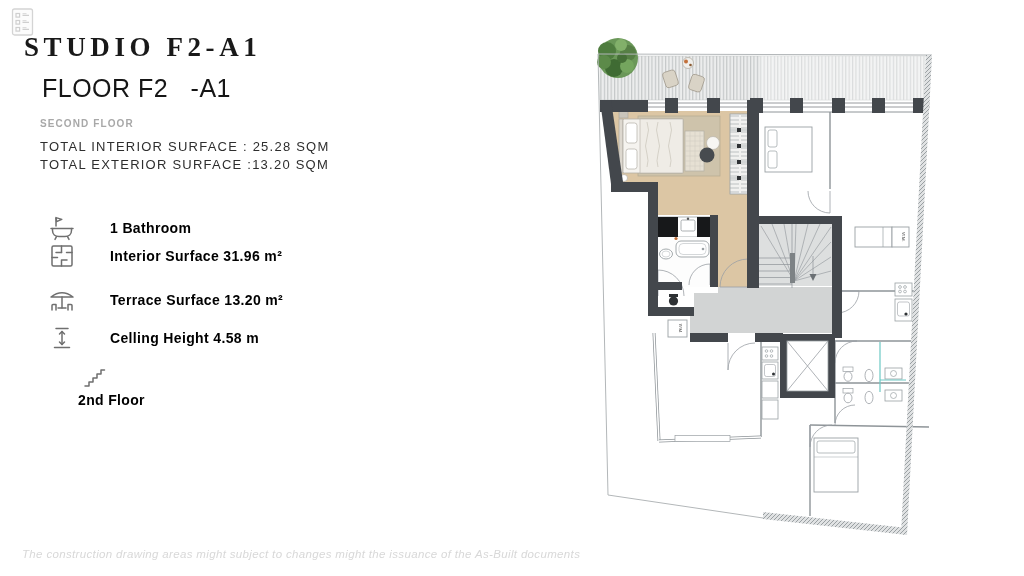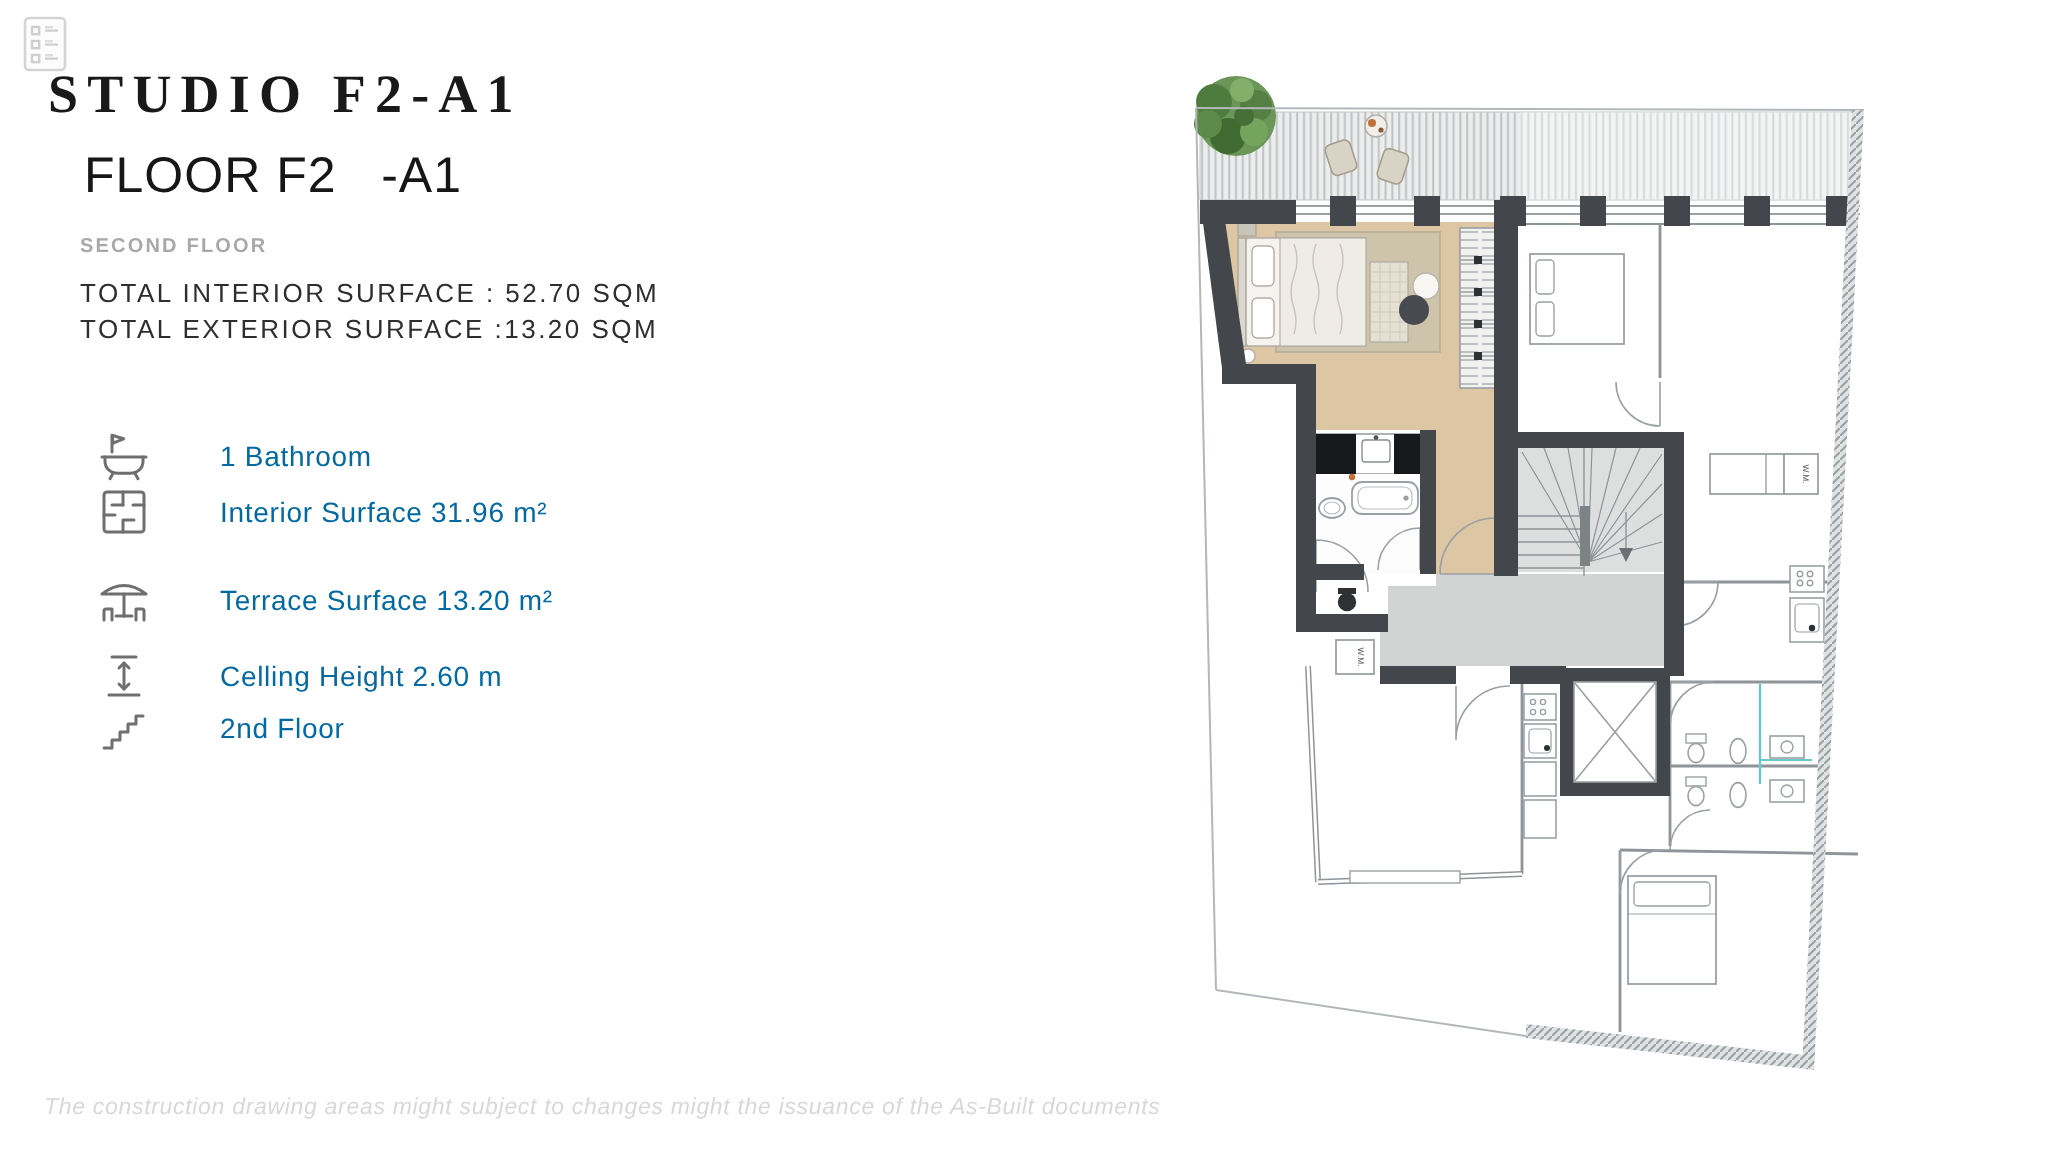--- a/index.html
+++ b/index.html
@@ -28,23 +28,23 @@
   }
   .total-line{
     left:40px;font-size:13px;font-weight:500;letter-spacing:0.095em;color:#2e2e2e;
   }
   .t1{top:139px;} .t2{top:157px;}
   .feature-row{
     left:46px;display:flex;align-items:center;
   }
   .feature-icon{width:32px;height:32px;flex:0 0 32px;}
   .feature-label{
-    margin-left:32px;font-size:14px;color:#0369a1;letter-spacing:0.025em;font-weight:400;
-  }
-  .f1{top:212px;} .f2{top:240px;} .f3{top:284px;text-align:center;} .f4{top:322px;} .f5{top:348px;}
+    margin-left:32px;font-size:14px;color:#000000;letter-spacing:0.025em;font-weight:700;
+  }
+  .f1{top:212px;} .f2{top:240px;} .f3{top:284px;text-align:center;} .f4{top:322px;} .f5{top:360px;flex-direction:column;}
   .footer{
     left:22px;top:548px;
     font-size:11.5px;font-style:italic;letter-spacing:0.03em;color:#d8d8d8;
   }
   .plan{left:580px;top:30px;width:400px;height:520px;}
   .icn{stroke:#6f6f6f;stroke-width:1.5;fill:none;stroke-linecap:round;stroke-linejoin:round;}
 </style>
 </head>
 <body>
 
@@ -55,21 +55,21 @@
     <rect x="6" y="14.5" width="3.6" height="3.6"></rect>
     <rect x="6" y="21.5" width="3.6" height="3.6"></rect>
     <path d="M12.5 9.3 H19 M12.5 16.3 H19 M12.5 23.3 H19"></path>
     <path d="M12.5 7.6 H16.5 M12.5 14.6 H16.5 M12.5 21.6 H16.5" stroke="#dddddd"></path>
   </g>
 </svg>
 
 <div class="abs title">STUDIO F2-A1</div>
 <div class="abs subtitle">FLOOR F2   -A1</div>
 <div class="abs floor-label">SECOND FLOOR</div>
-<div class="abs total-line t1">TOTAL INTERIOR SURFACE : 52.70 SQM</div>
+<div class="abs total-line t1">TOTAL INTERIOR SURFACE : 25.28 SQM</div>
 <div class="abs total-line t2">TOTAL EXTERIOR SURFACE :13.20 SQM</div>
 
 <div class="abs feature-row f1">
   <svg class="feature-icon" viewBox="0 0 32 32">
     <g class="icn">
       <path d="M10 14 V6.2"></path>
       <path d="M10 5.6 L15.8 7.4 L10.6 9.6 Z"></path>
       <path d="M5 16.5 H27"></path>
       <path d="M6.5 16.5 V18.5 C6.5 22.3 9.2 24.6 13 24.6 H19 C22.8 24.6 25.5 22.3 25.5 18.5 V16.5"></path>
       <path d="M10.5 24.6 L9 27.4 M21.5 24.6 L23 27.4"></path>
@@ -108,21 +108,21 @@
 <div class="abs feature-row f4">
   <svg class="feature-icon" viewBox="0 0 32 32">
     <g class="icn">
       <path d="M10 6.5 H22"></path>
       <path d="M8.5 25.5 H23.5"></path>
       <path d="M16 9.5 V22.5"></path>
       <path d="M13.5 12 L16 9.5 L18.5 12"></path>
       <path d="M13.5 20 L16 22.5 L18.5 20"></path>
     </g>
   </svg>
-  <span class="feature-label">Celling Height 2.60 m</span>
+  <span class="feature-label">Celling Height 4.58 m</span>
 </div>
 
 <div class="abs feature-row f5">
   <svg class="feature-icon" viewBox="0 0 32 32">
     <g class="icn">
       <path d="M6 26 H10 V22 H14 V18 H18 V14 H22 V10 H25.5"></path>
     </g>
   </svg>
   <span class="feature-label">2nd Floor</span>
 </div>

